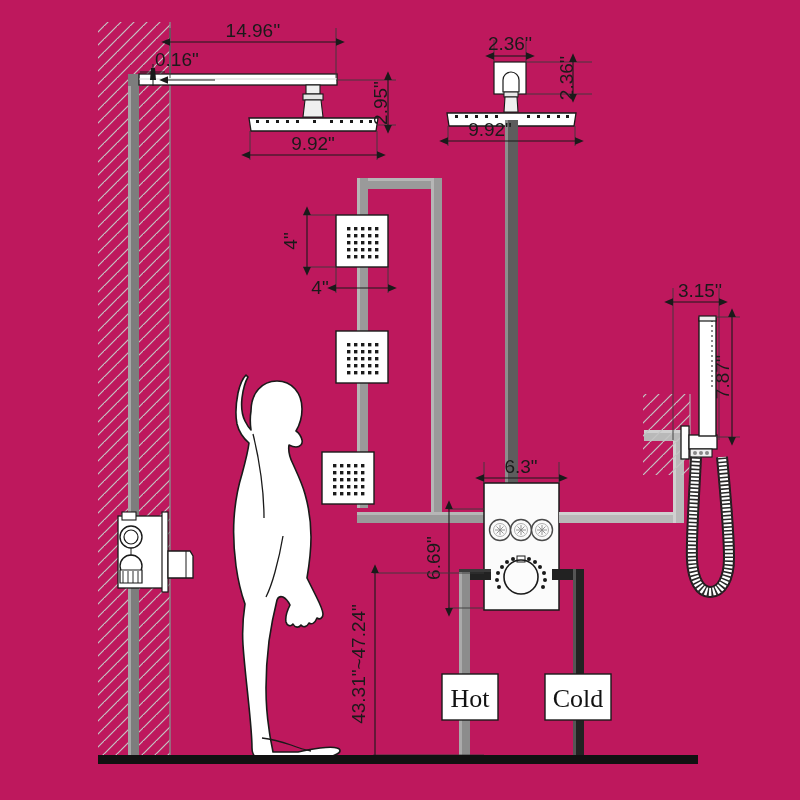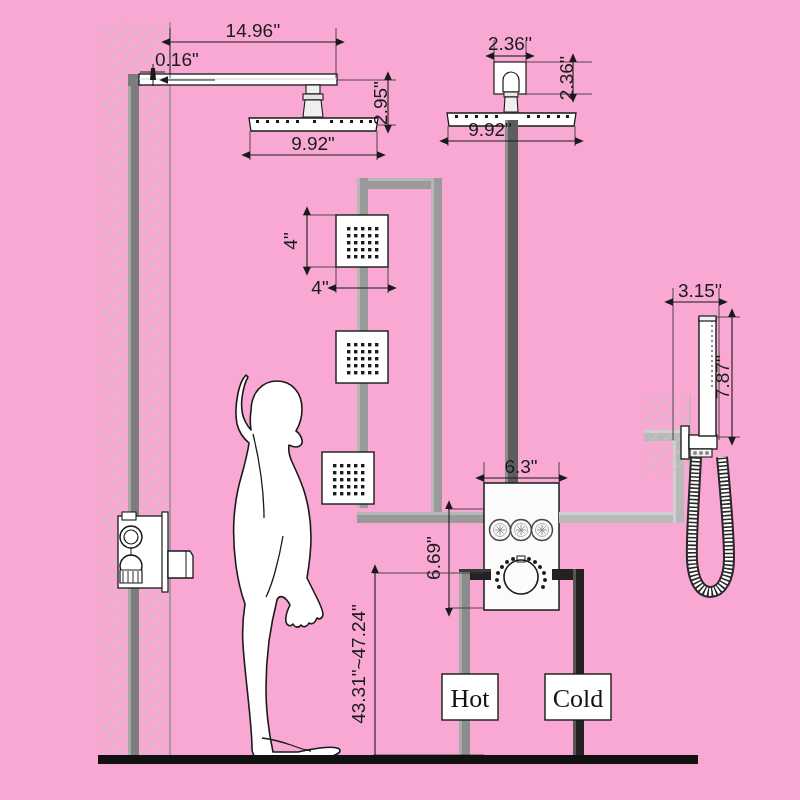--- a/index.html
+++ b/index.html
@@ -1,17 +1,17 @@
 <!DOCTYPE html>
 <html><head>
 <meta charset="utf-8">
 <style>
   html,body{margin:0;padding:0;background:#ffffff;}
   body{width:800px;height:800px;font-family:"Liberation Sans",sans-serif;overflow:hidden;}
-  #stage{position:relative;width:800px;height:800px;background:#f9a8d4;}
+  #stage{position:relative;width:800px;height:800px;background:#be185d;}
   svg{display:block;}
   .dimtext{font-family:"Liberation Sans",sans-serif;font-size:19px;fill:#1a1a1a;}
   .labeltext{font-family:"Liberation Serif",serif;font-size:26px;fill:#111;}
 </style>
 </head>
 <body>
 
 <div id="stage">
 <svg width="800" height="800" viewBox="0 0 800 800" xmlns="http://www.w3.org/2000/svg">
 

